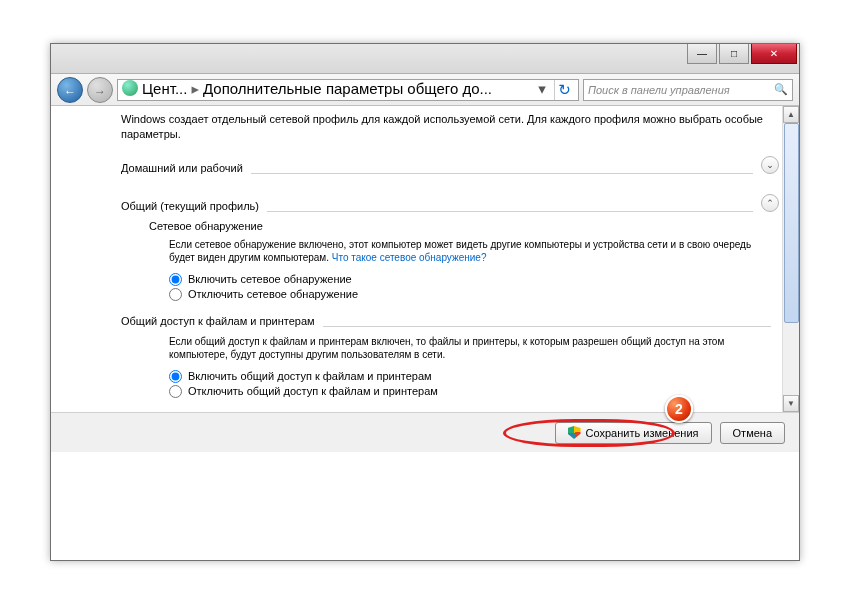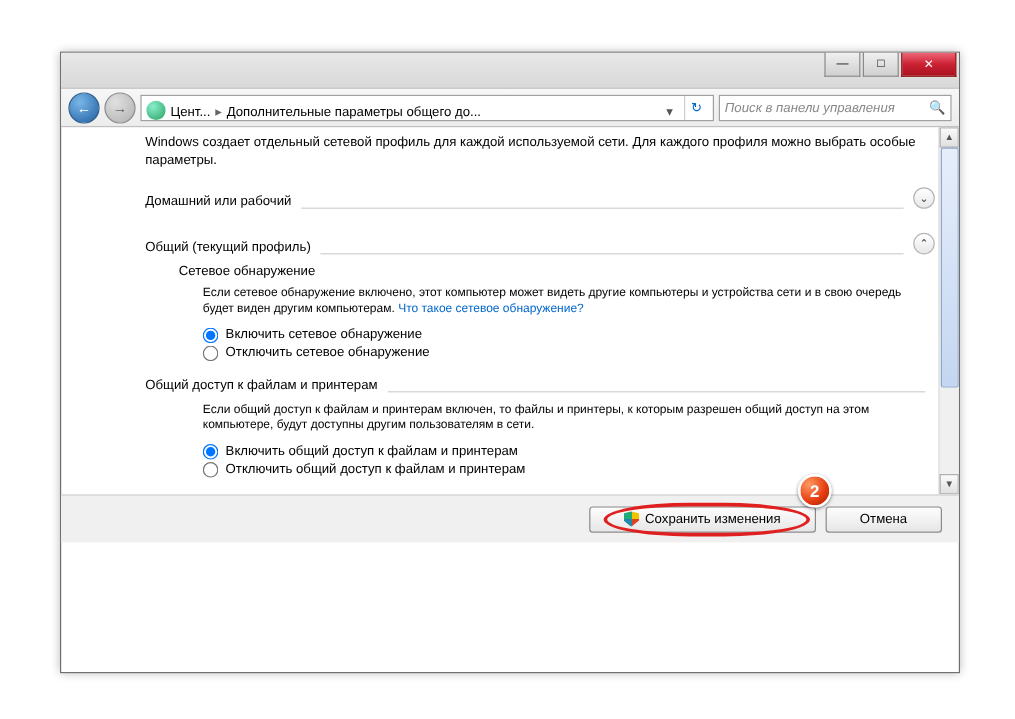--- a/index.html
+++ b/index.html
@@ -4,47 +4,47 @@
 <style>
 * { box-sizing: border-box; margin: 0; padding: 0; }
 body { font-family: "Segoe UI", Tahoma, sans-serif; font-size: 12px; background: #fff; width: 846px; height: 599px; position: relative; overflow: hidden; }
 .window { position: absolute; left: 50px; top: 43px; width: 750px; height: 518px; background: #fff; border: 1px solid #707070; box-shadow: 0 0 8px rgba(0,0,0,0.3); }
 .titlebar { height: 30px; background: linear-gradient(#e8e8e8,#d8d8d8); border-bottom: 1px solid #b0b0b0; display: flex; justify-content: flex-end; align-items: flex-start; padding: 0 2px; }
 .winbtn { width: 30px; height: 20px; margin-left: 2px; border: 1px solid #8a8a8a; border-top: none; background: linear-gradient(#f0f0f0,#d0d0d0); display: flex; align-items: center; justify-content: center; font-size: 10px; cursor: pointer; }
 .winbtn.close { width: 46px; background: linear-gradient(#e67,#c23,#a12); color: #fff; border-color: #800; }
 .navbar { height: 32px; background: linear-gradient(#f7f7f7,#ececec); border-bottom: 1px solid #c0c0c0; display: flex; align-items: center; padding: 0 6px; gap: 4px; }
 .navcircle { width: 26px; height: 26px; border-radius: 50%; background: radial-gradient(circle at 35% 30%, #7ab7e8, #1e5fa0); border: 1px solid #2a5a8a; display: flex; align-items: center; justify-content: center; color: #fff; font-size: 12px; cursor: pointer; }
 .navcircle.fwd { background: radial-gradient(circle at 35% 30%, #e0e0e0, #b0b0b0); border-color: #888; color: #666; }
-.addrbar { flex: 1; height: 22px; border: 1px solid #a0a0a0; background: #fff; display: flex; align-items: flex-end; padding: 0 4px; gap: 4px; font-size: 11px; }
+.addrbar { flex: 1; height: 22px; border: 1px solid #a0a0a0; background: #fff; display: flex; align-items: flex-start; padding: 0 4px; gap: 4px; font-size: 15px; }
 .addrbar .globe { width: 16px; height: 16px; border-radius: 50%; background: radial-gradient(circle at 35% 30%, #8ec, #28a060); }
 .addrbar .sep { color: #666; }
 .addrbar .refresh { width: 20px; height: 20px; border-left: 1px solid #ccc; display: flex; align-items: center; justify-content: center; color: #06c; cursor: pointer; }
 .addrbar .dd { width: 16px; display: flex; align-items: center; justify-content: center; color: #555; cursor: pointer; }
-.searchbar { width: 194px; height: 22px; border: 1px solid #a0a0a0; background: #fff; display: flex; align-items: center; padding: 0 4px; font-size: 11px; color: #888; font-style: italic; }
+.searchbar { width: 210px; height: 22px; border: 1px solid #a0a0a0; background: #fff; display: flex; align-items: center; padding: 0 4px; font-size: 11px; color: #888; font-style: italic; }
 .searchbar .mag { margin-left: auto; color: #555; font-style: normal; cursor: pointer; }
 .content { position: relative; height: 306px; overflow: hidden; padding: 6px 20px 0 70px; color: #000; }
 .content .intro { font-size: 11px; line-height: 1.35; margin-bottom: 14px; }
 .section-head { display: flex; align-items: flex-end; margin-bottom: 8px; }
 .section-head .label { font-size: 11px; }
 .section-head .rule { flex: 1; height: 1px; background: #d0d0d0; margin: 0 8px; }
 .chev { width: 18px; height: 18px; border: 1px solid #b6b6b6; border-radius: 50%; background: linear-gradient(#fff,#e8e8e8); display: flex; align-items: center; justify-content: center; font-size: 9px; color: #444; cursor: pointer; }
 .sub { margin-left: 28px; }
 .subtitle { font-size: 11px; margin: 6px 0 6px 0; }
 .desc { font-size: 10px; line-height: 1.35; margin: 4px 0 8px 20px; }
 .desc a { color: #0066cc; text-decoration: none; cursor: pointer; }
 .radios { margin-left: 20px; }
 .radioline { display: flex; align-items: flex-start; gap: 6px; font-size: 11px; margin: 2px 0; }
 .radioline input { margin: 0; }
 .hl-oval { position: absolute; border: 3px solid #e02020; border-radius: 50% / 60%; pointer-events: none; }
 .marker { position: absolute; width: 28px; height: 28px; border-radius: 50%; background: radial-gradient(circle at 30% 28%, #ff9a60, #e43a10 60%, #a01e00); border: 2px solid #fff; box-shadow: 0 1px 3px rgba(0,0,0,0.5); color: #fff; font-weight: bold; font-size: 14px; display: flex; align-items: center; justify-content: center; pointer-events: none; }
 .scrollbar { position: absolute; right: 0; top: 0; width: 17px; height: 100%; background: #f0f0f0; border-left: 1px solid #ddd; }
 .sbtn { height: 17px; background: linear-gradient(#fbfbfb,#e0e0e0); border: 1px solid #b0b0b0; display: flex; align-items: center; justify-content: center; font-size: 8px; color: #555; cursor: pointer; }
 .sthumb { position: absolute; left: 1px; width: 15px; background: linear-gradient(#e6eefb,#c4d6f0); border: 1px solid #8ea8cc; border-radius: 2px; cursor: pointer; }
 .footer { height: 40px; background: #f0f0f0; border-top: 1px solid #d0d0d0; display: flex; align-items: center; justify-content: flex-end; padding: 0 14px; gap: 8px; position: relative; }
-.btn { height: 22px; padding: 0 28px; background: linear-gradient(#fdfdfd,#e6e6e6); border: 1px solid #8a8a8a; border-radius: 3px; font-size: 11px; display: flex; align-items: center; gap: 5px; cursor: pointer; }
+.btn { height: 22px; padding: 0 12px; background: linear-gradient(#fdfdfd,#e6e6e6); border: 1px solid #8a8a8a; border-radius: 3px; font-size: 11px; display: flex; align-items: center; gap: 5px; cursor: pointer; }
 .shield { width: 13px; height: 13px; background: conic-gradient(#f2c400 0 25%, #d42 25% 50%, #28a 50% 75%, #2a7 75% 100%); clip-path: polygon(50% 0,100% 15%,100% 60%,50% 100%,0 60%,0 15%); }
 </style>
 </head>
 <body>
 
 <div class="window">
 
   <div class="titlebar">
     <div class="winbtn">—</div>
     <div class="winbtn">□</div>

